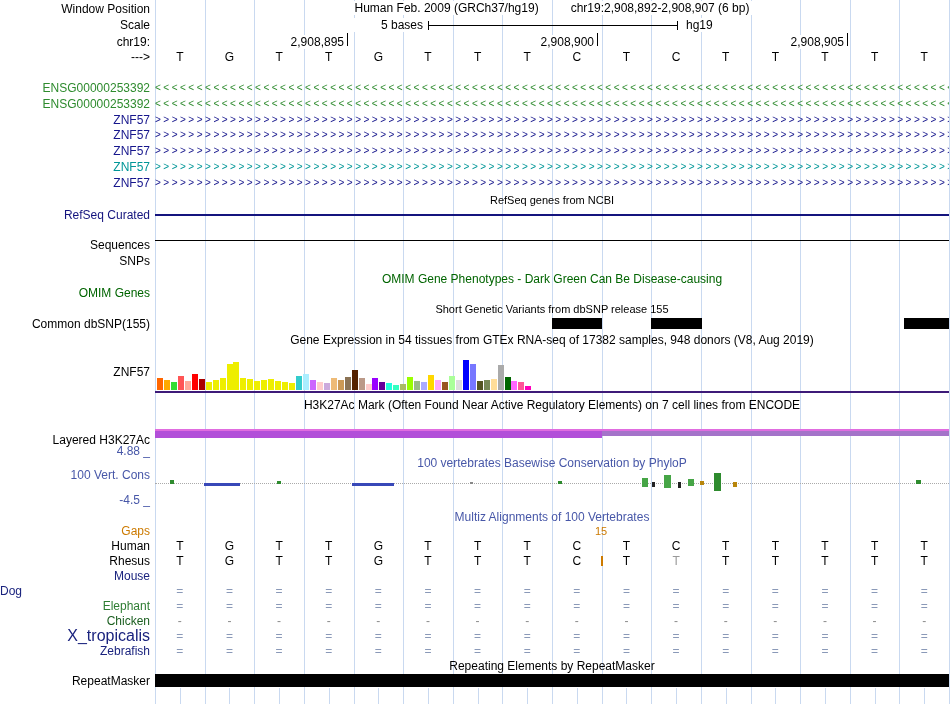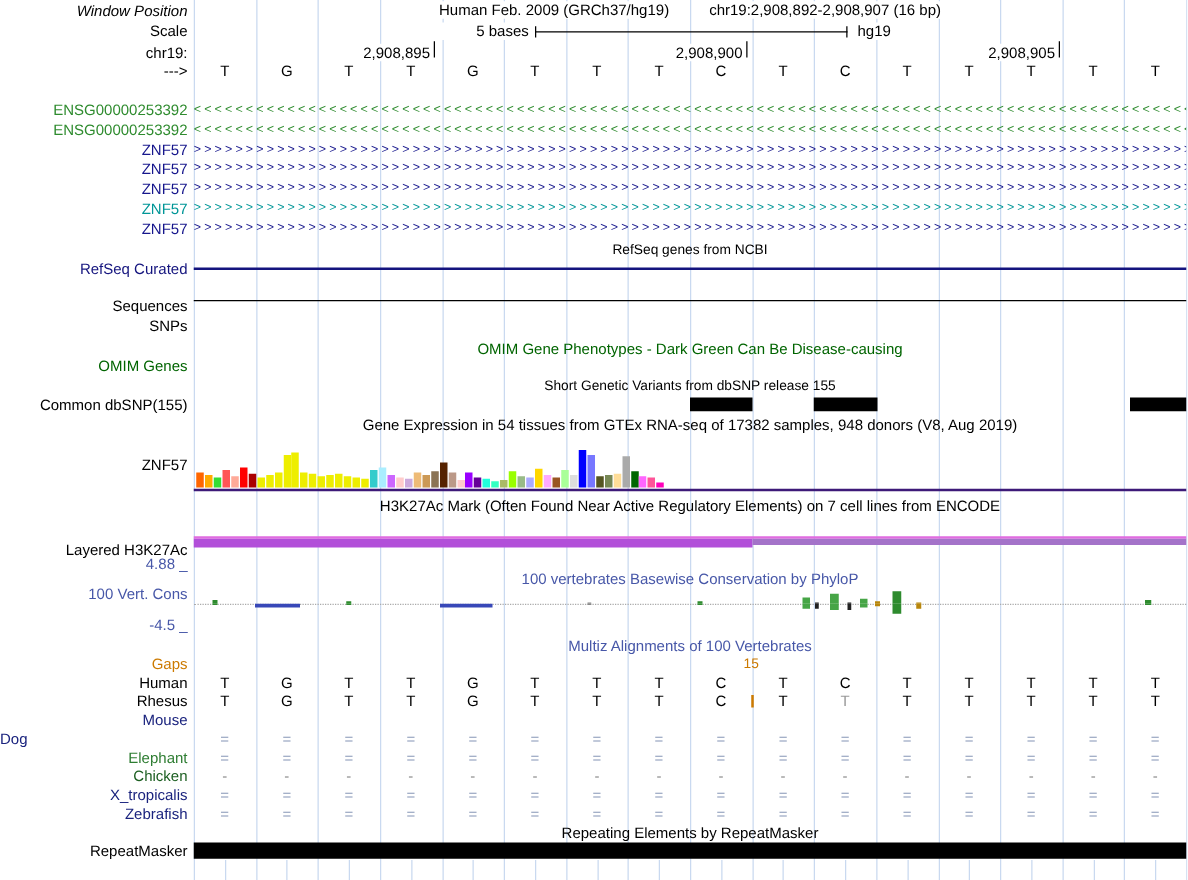--- a/index.html
+++ b/index.html
@@ -14,24 +14,24 @@
   .orange{color:#cc7a00;}
   .whitebg{background:#fff;padding:0 3px;}
   .hdrwrap{position:absolute;left:155px;top:1px;width:794px;display:flex;justify-content:center;gap:26px;z-index:3;font-size:12px;line-height:14px;}
   .rect{position:absolute;z-index:2;}
 </style>
 </head>
 <body>
 
 <div id="stage">
 
-  <div class="lbl" style="top:2px;font-style:italic;">Window Position</div>
+  <div class="lbl" style="top:2px;">Window Position</div>
   <div class="hdrwrap">
     <span class="whitebg">Human Feb. 2009 (GRCh37/hg19)</span>
-    <span class="whitebg">chr19:2,908,892-2,908,907 (16 bp)</span>
+    <span class="whitebg">chr19:2,908,892-2,908,907 (6 bp)</span>
   </div>
 
   <div class="lbl" style="top:18px;">Scale</div>
   <div class="rect whitebg" style="left:336px;top:18px;width:84px;text-align:right;font-size:12px;line-height:14px;z-index:3;">5 bases</div>
   <div class="rect" style="left:428px;top:25px;width:250px;height:1px;background:#000;z-index:3;"></div>
   <div class="rect" style="left:428px;top:21px;width:1px;height:9px;background:#000;z-index:3;"></div>
   <div class="rect" style="left:677px;top:21px;width:1px;height:9px;background:#000;z-index:3;"></div>
   <div class="rect whitebg" style="left:683px;top:18px;font-size:12px;line-height:14px;z-index:3;">hg19</div>
 
   <div class="lbl" style="top:35px;">chr19:</div>
@@ -303,21 +303,21 @@
     <div style="position: absolute; left: 467.562px; top: 614px; width: 20px; text-align: center; font-size: 12px; line-height: 14px; color: rgb(140, 140, 140); z-index: 2;">-</div>
     <div style="position: absolute; left: 517.188px; top: 614px; width: 20px; text-align: center; font-size: 12px; line-height: 14px; color: rgb(140, 140, 140); z-index: 2;">-</div>
     <div style="position: absolute; left: 566.812px; top: 614px; width: 20px; text-align: center; font-size: 12px; line-height: 14px; color: rgb(140, 140, 140); z-index: 2;">-</div>
     <div style="position: absolute; left: 616.438px; top: 614px; width: 20px; text-align: center; font-size: 12px; line-height: 14px; color: rgb(140, 140, 140); z-index: 2;">-</div>
     <div style="position: absolute; left: 666.062px; top: 614px; width: 20px; text-align: center; font-size: 12px; line-height: 14px; color: rgb(140, 140, 140); z-index: 2;">-</div>
     <div style="position: absolute; left: 715.688px; top: 614px; width: 20px; text-align: center; font-size: 12px; line-height: 14px; color: rgb(140, 140, 140); z-index: 2;">-</div>
     <div style="position: absolute; left: 765.312px; top: 614px; width: 20px; text-align: center; font-size: 12px; line-height: 14px; color: rgb(140, 140, 140); z-index: 2;">-</div>
     <div style="position: absolute; left: 814.938px; top: 614px; width: 20px; text-align: center; font-size: 12px; line-height: 14px; color: rgb(140, 140, 140); z-index: 2;">-</div>
     <div style="position: absolute; left: 864.562px; top: 614px; width: 20px; text-align: center; font-size: 12px; line-height: 14px; color: rgb(140, 140, 140); z-index: 2;">-</div>
     <div style="position: absolute; left: 914.188px; top: 614px; width: 20px; text-align: center; font-size: 12px; line-height: 14px; color: rgb(140, 140, 140); z-index: 2;">-</div>
-    <div style="position: absolute; left: 0px; top: 629px; width: 150px; text-align: right; font-size: 12px; line-height: 14px; color: rgb(26, 35, 126); z-index: 2;">X_tropicalis</div>
+    <div style="position: absolute; left: 0px; top: 629px; width: 150px; text-align: right; font-size: 16px; line-height: 14px; color: rgb(26, 35, 126); z-index: 2;">X_tropicalis</div>
     <div style="position: absolute; left: 169.812px; top: 629px; width: 20px; text-align: center; font-size: 12px; line-height: 14px; color: rgb(138, 153, 184); z-index: 2;">=</div>
     <div style="position: absolute; left: 219.438px; top: 629px; width: 20px; text-align: center; font-size: 12px; line-height: 14px; color: rgb(138, 153, 184); z-index: 2;">=</div>
     <div style="position: absolute; left: 269.062px; top: 629px; width: 20px; text-align: center; font-size: 12px; line-height: 14px; color: rgb(138, 153, 184); z-index: 2;">=</div>
     <div style="position: absolute; left: 318.688px; top: 629px; width: 20px; text-align: center; font-size: 12px; line-height: 14px; color: rgb(138, 153, 184); z-index: 2;">=</div>
     <div style="position: absolute; left: 368.312px; top: 629px; width: 20px; text-align: center; font-size: 12px; line-height: 14px; color: rgb(138, 153, 184); z-index: 2;">=</div>
     <div style="position: absolute; left: 417.938px; top: 629px; width: 20px; text-align: center; font-size: 12px; line-height: 14px; color: rgb(138, 153, 184); z-index: 2;">=</div>
     <div style="position: absolute; left: 467.562px; top: 629px; width: 20px; text-align: center; font-size: 12px; line-height: 14px; color: rgb(138, 153, 184); z-index: 2;">=</div>
     <div style="position: absolute; left: 517.188px; top: 629px; width: 20px; text-align: center; font-size: 12px; line-height: 14px; color: rgb(138, 153, 184); z-index: 2;">=</div>
     <div style="position: absolute; left: 566.812px; top: 629px; width: 20px; text-align: center; font-size: 12px; line-height: 14px; color: rgb(138, 153, 184); z-index: 2;">=</div>
     <div style="position: absolute; left: 616.438px; top: 629px; width: 20px; text-align: center; font-size: 12px; line-height: 14px; color: rgb(138, 153, 184); z-index: 2;">=</div>

